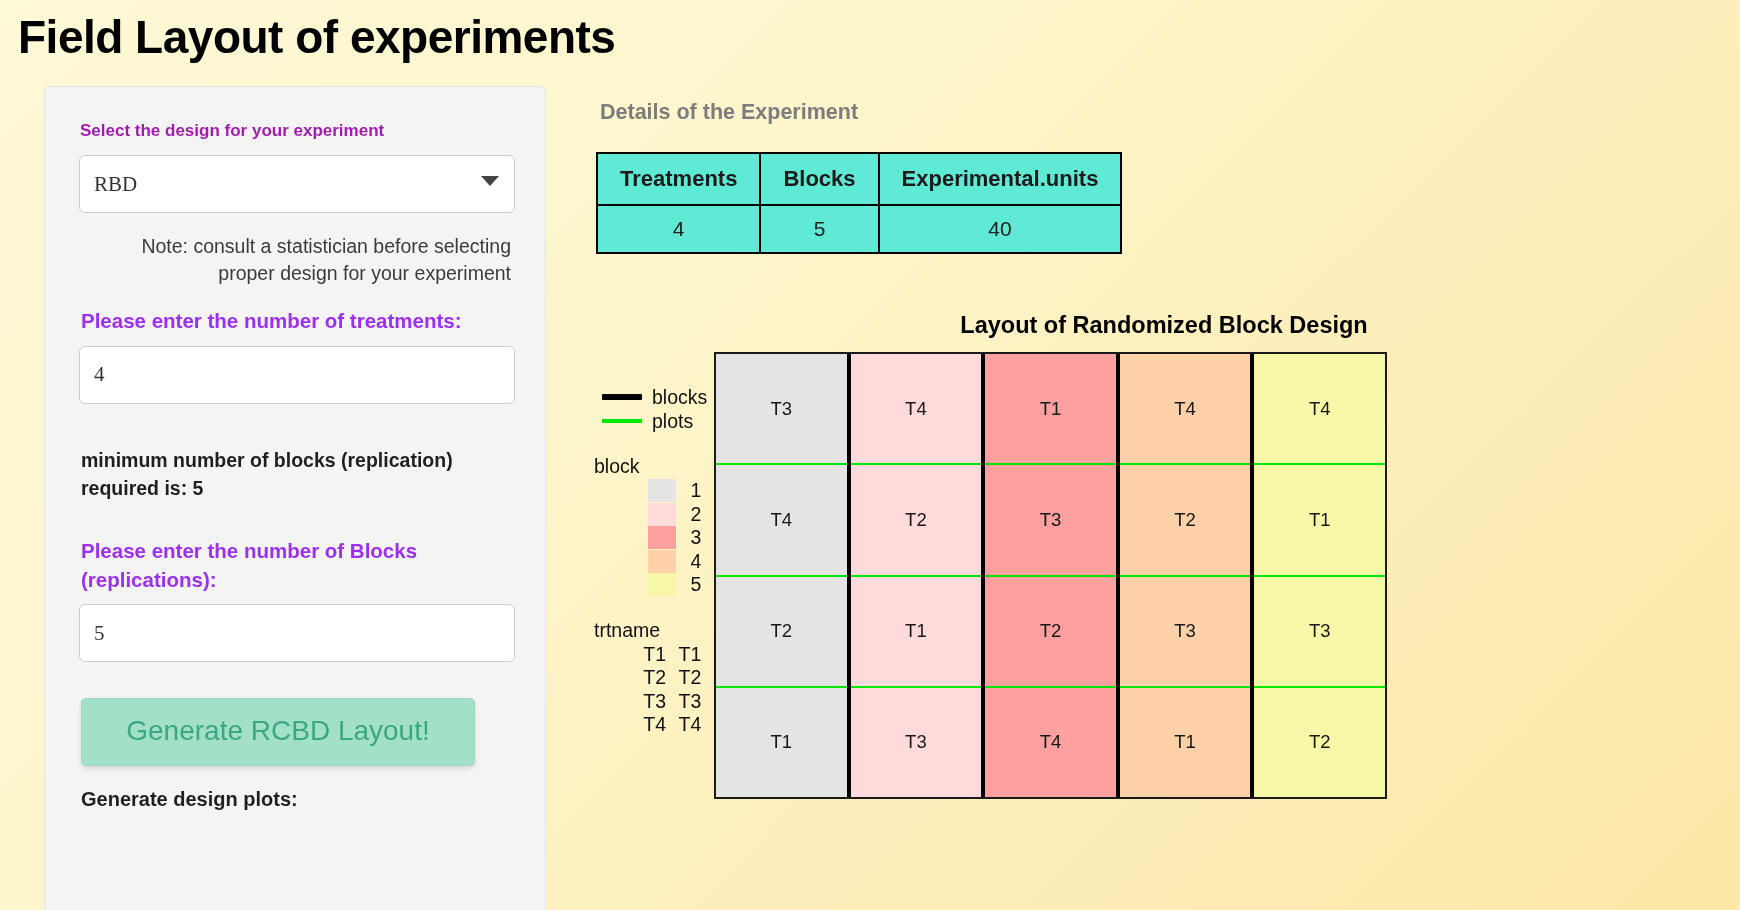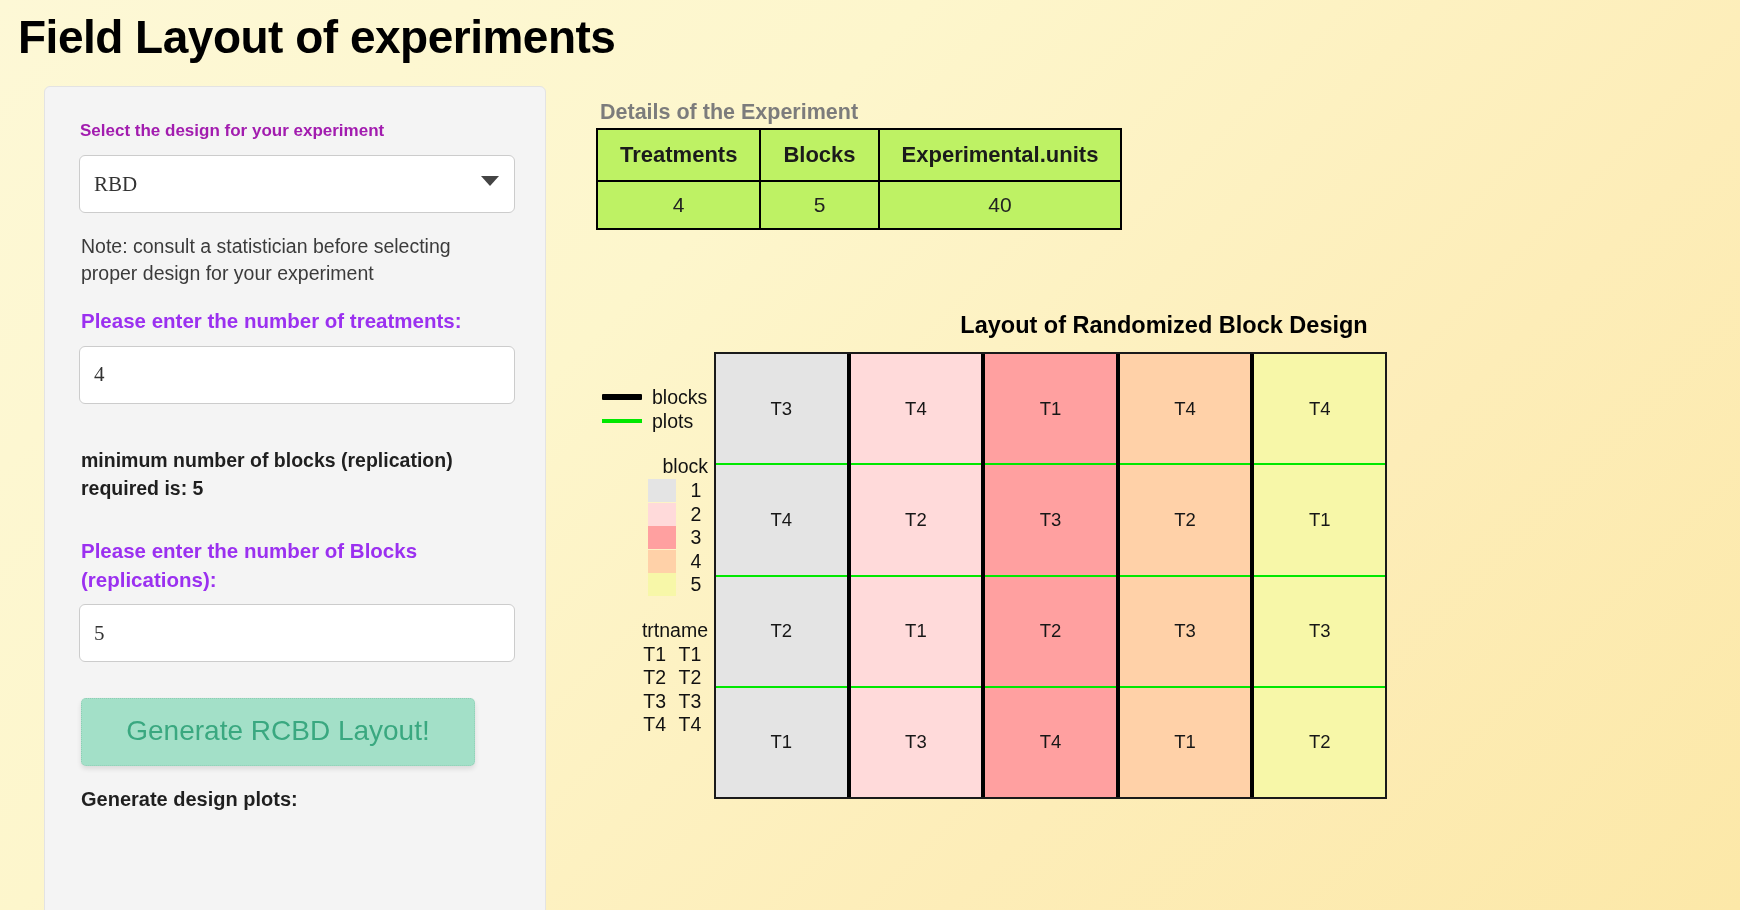--- a/index.html
+++ b/index.html
@@ -46,20 +46,21 @@
     font-weight: bold;
     font-size: 20.5px;
     line-height: 1.42;
     margin: 0 0 10px 2px;
   }
   .note-text {
     color: #3b3b3b;
     font-size: 19.5px;
     line-height: 1.37;
     margin: 20px 0 20px 2px;
+    text-align: right;
   }
   .bold-note {
     color: #1f1f1f;
     font-size: 19.5px;
     font-weight: bold;
     line-height: 1.45;
     margin: 42px 0 34px 2px;
   }
 
   select.design-select, input.num-input {
@@ -113,23 +114,23 @@
   #details-heading {
     position: absolute;
     left: 600px; top: 100px;
     font-size: 21.5px;
     font-weight: bold;
     color: #7c7c7c;
   }
 
   #details-table {
     position: absolute;
-    left: 596px; top: 128px;
+    left: 596px; top: 152px;
     border-collapse: collapse;
-    background: #bef264;
+    background: #5eead4;
   }
   #details-table th, #details-table td {
     border: 2px solid #000;
     text-align: center;
     font-family: "Liberation Sans", sans-serif;
   }
   #details-table th {
     font-size: 22px;
     font-weight: bold;
     color: #1b1b1b;
@@ -172,21 +173,21 @@
   .line-black { width: 40px; height: 6px; background: #000; border-radius: 1px; }
   .line-green { width: 40px; height: 4px; background: #00e800; }
   .legend-label {
     font-size: 19.5px;
     color: #111;
     margin-left: 6px;
     width: 66px;
     text-align: left;
   }
   .legend-title {
-    text-align: right;
+    text-align: left;
     font-size: 19.5px;
     color: #111;
     width: 114px;
     margin-top: 22px;
     margin-bottom: 1px;
   }
   .legend-swatch-row {
     display: flex; align-items: center;
     height: 23.5px;
   }

